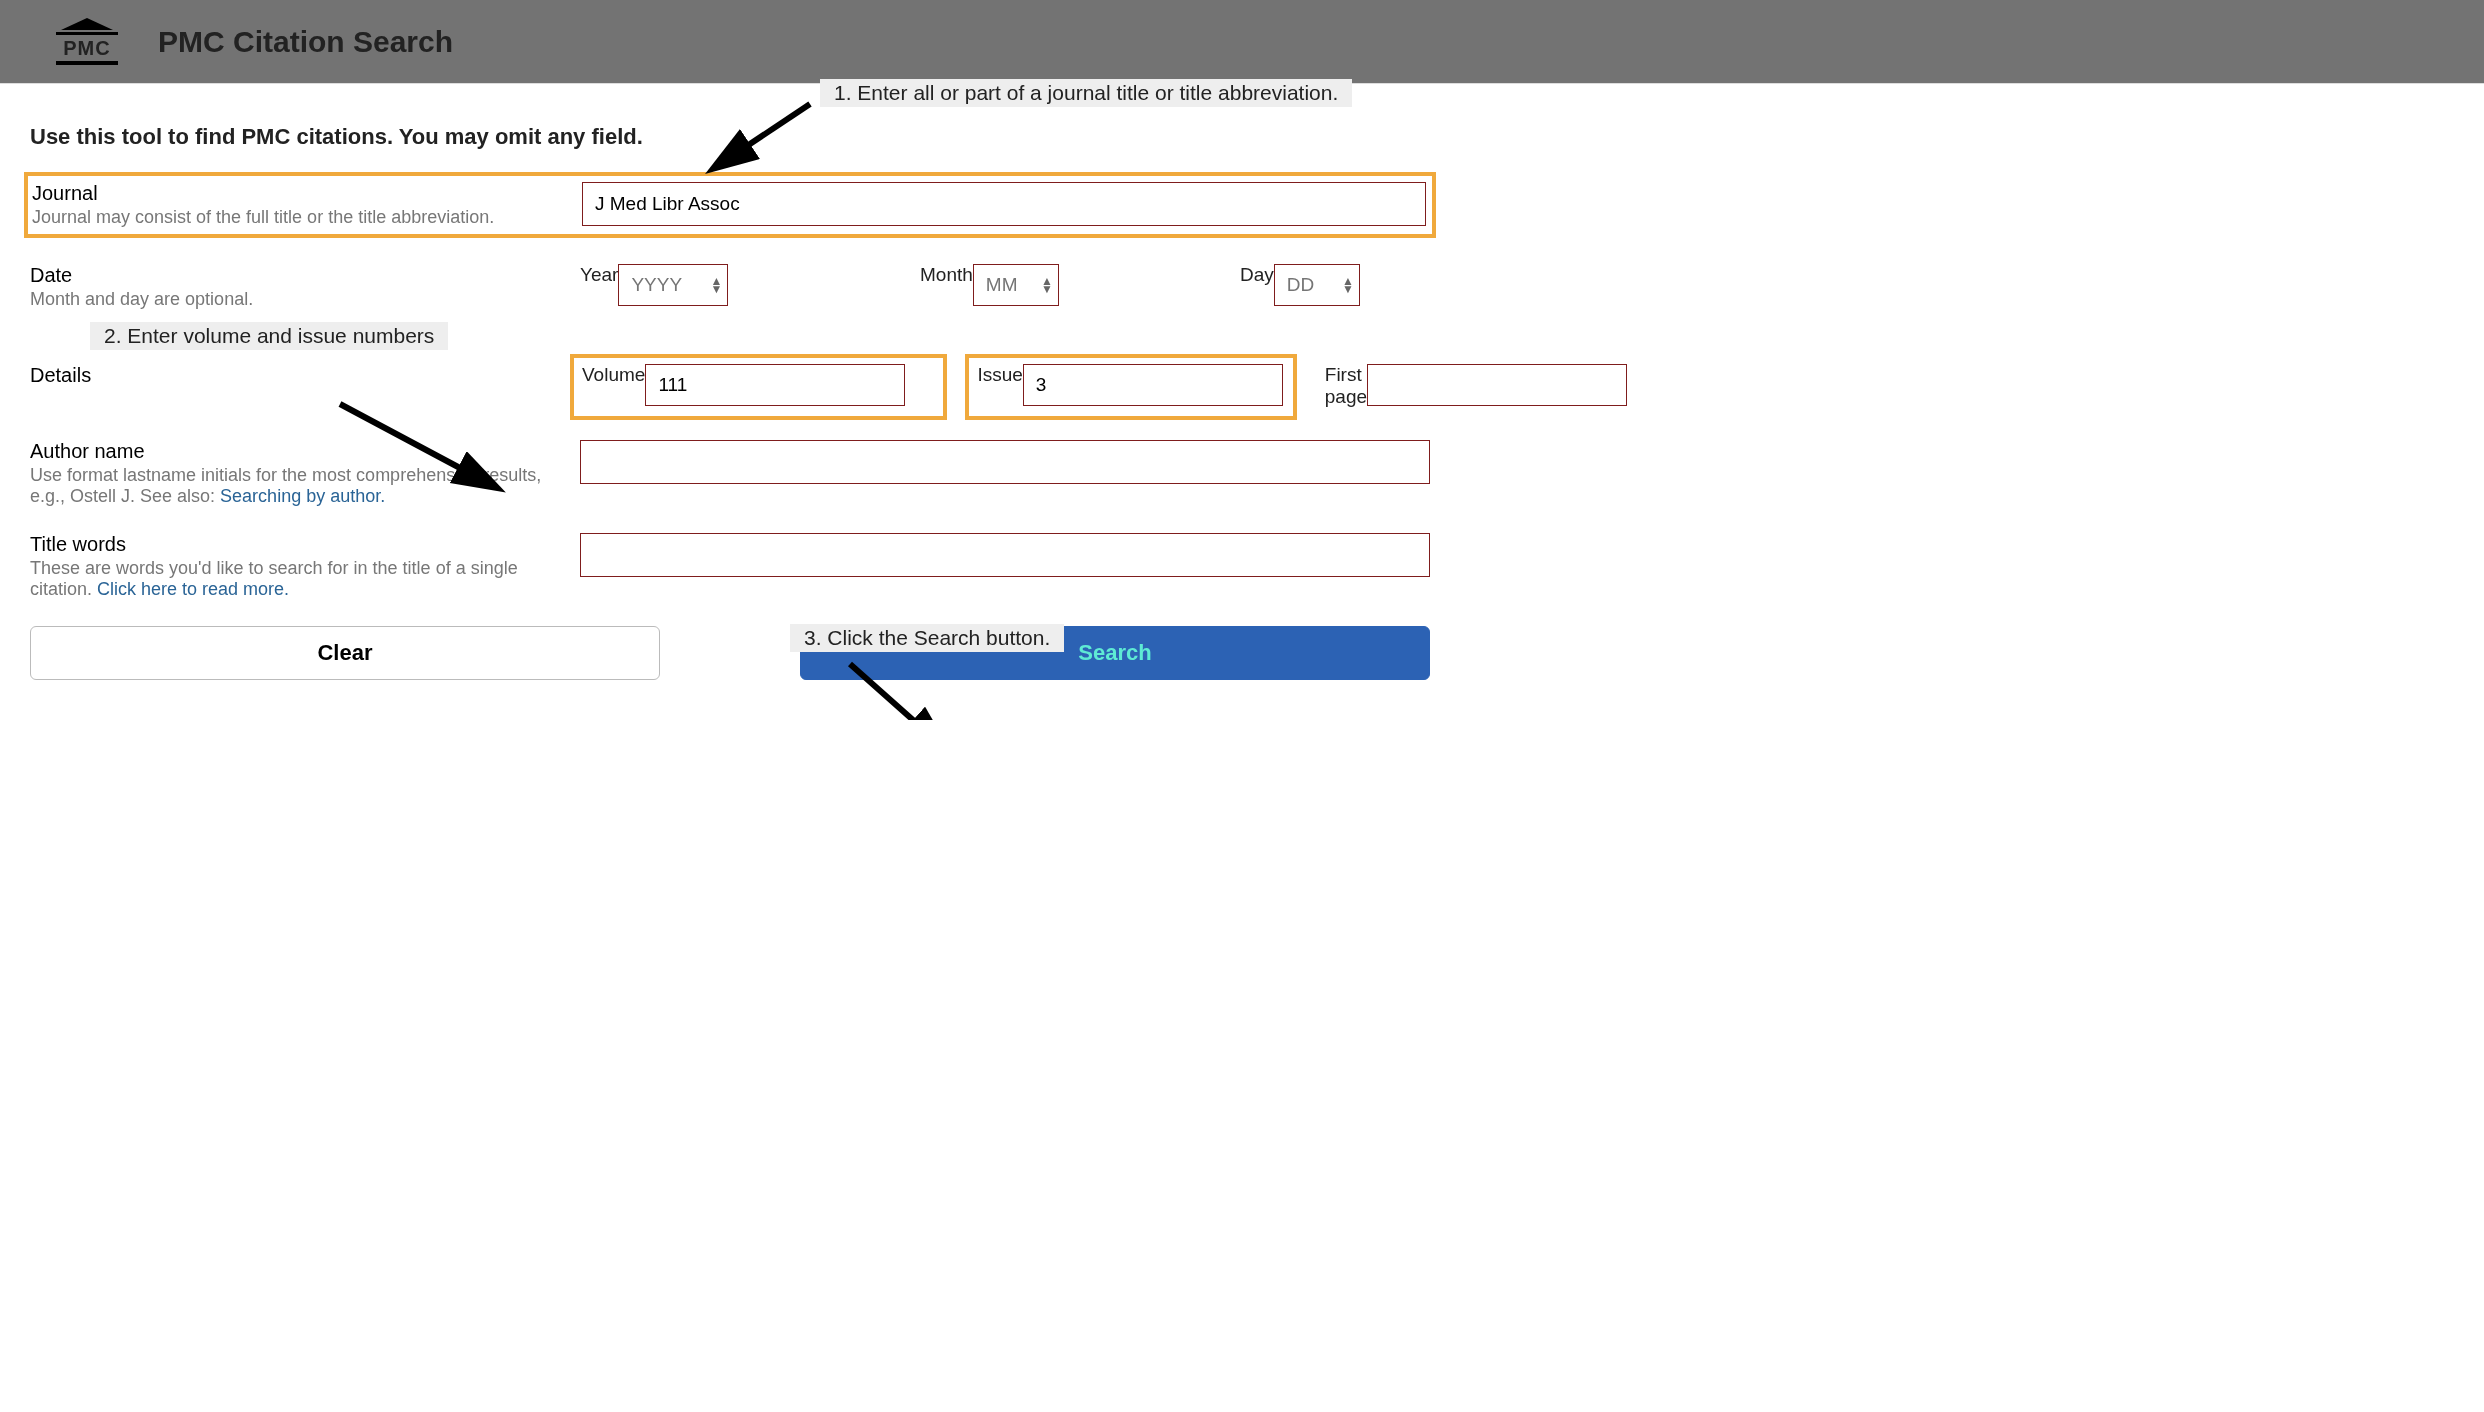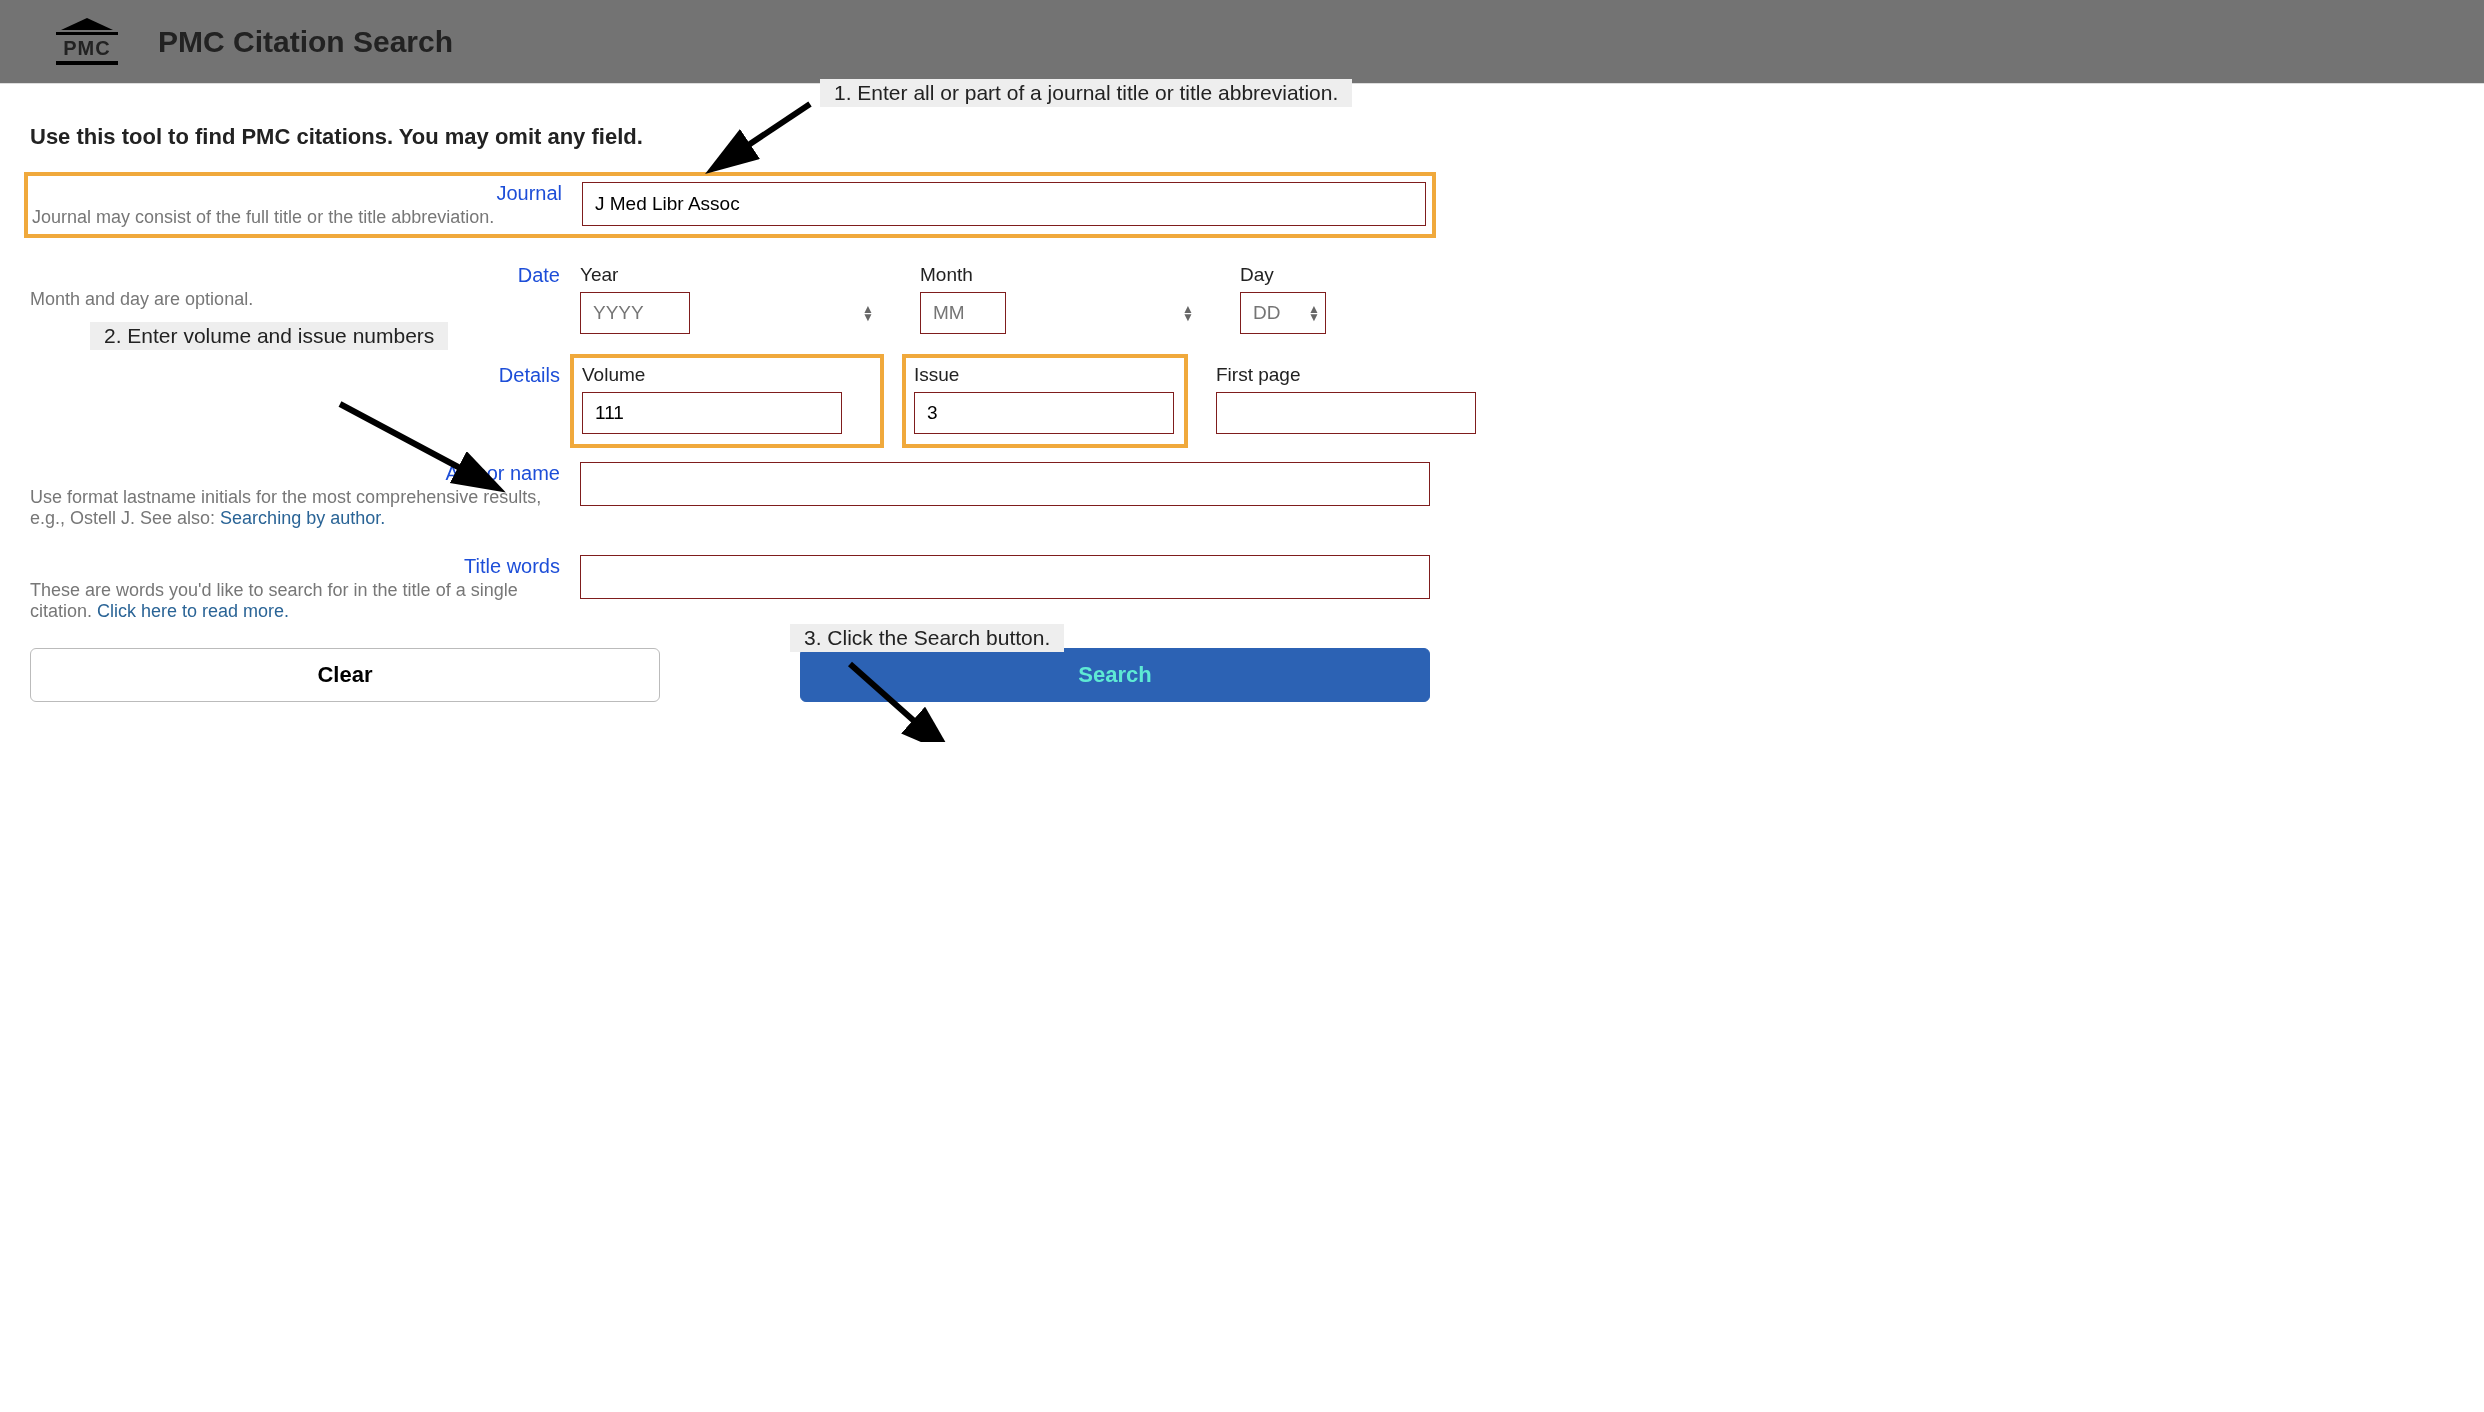--- a/index.html
+++ b/index.html
@@ -59,22 +59,21 @@
     align-items: flex-start;
     margin-bottom: 26px;
     gap: 20px;
   }
   .labelcol {
     width: 530px;
     flex-shrink: 0;
   }
   .labelcol .lbl {
     font-size: 20px;
-    color: #1d4ed8;
-    text-align: right;
+    color: #000000;
   }
   .labelcol .hint {
     font-size: 18px;
     color: #777;
     margin-top: 2px;
   }
   .labelcol .hint a {
     color: #2a6496;
     text-decoration: none;
   }
@@ -87,21 +86,21 @@
 
   input[type=text] {
     border: 1px solid #7f1d1d;
     font-size: 19px;
     padding: 8px 12px;
     background: #fff;
     font-family: inherit;
   }
   .wide-input { width: 100%; height: 44px; }
 
-  .subfield { display:flex; flex-direction:column; }
+  .subfield { display:flex; flex-direction:row; }
   .subfield .sublbl { font-size: 19px; color:#222; margin-bottom: 6px; }
   .num-input {
     width: 110px; height: 42px;
     font-size: 19px;
     padding-right: 28px;
     color:#888;
   }
   .spin-wrap { position: relative; display:inline-block; }
   .spin-wrap .spin-icon {
     position:absolute; right:6px; top:50%; transform:translateY(-50%);

